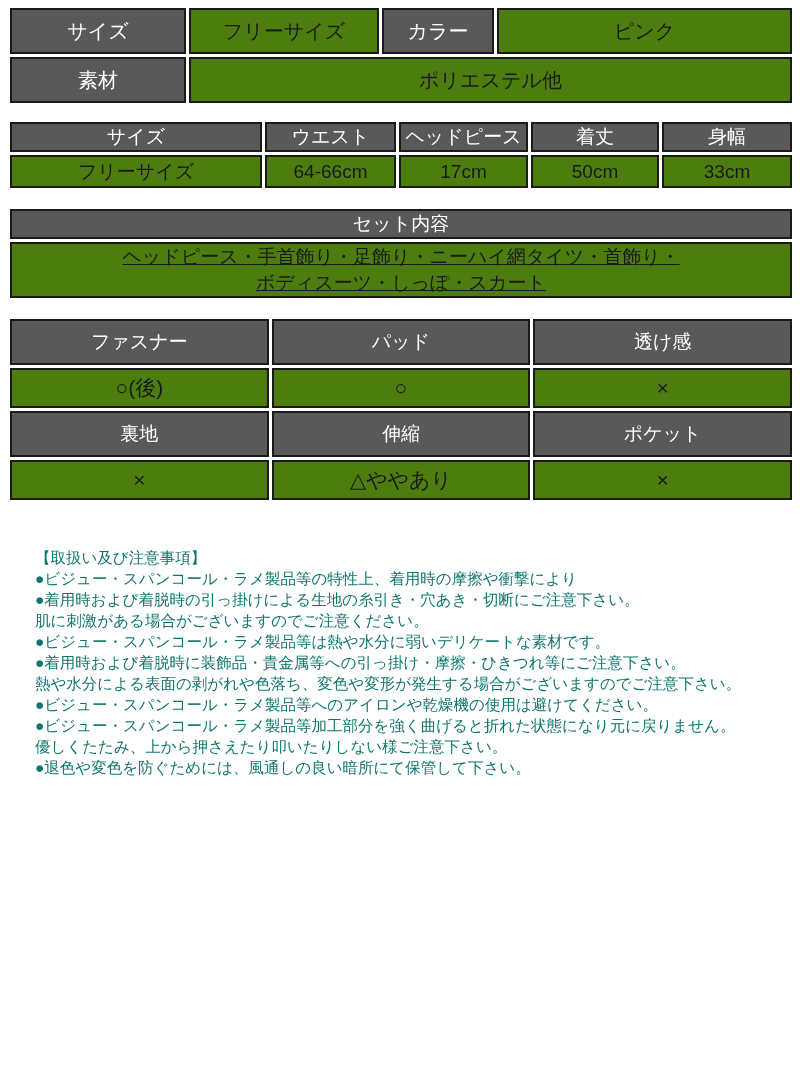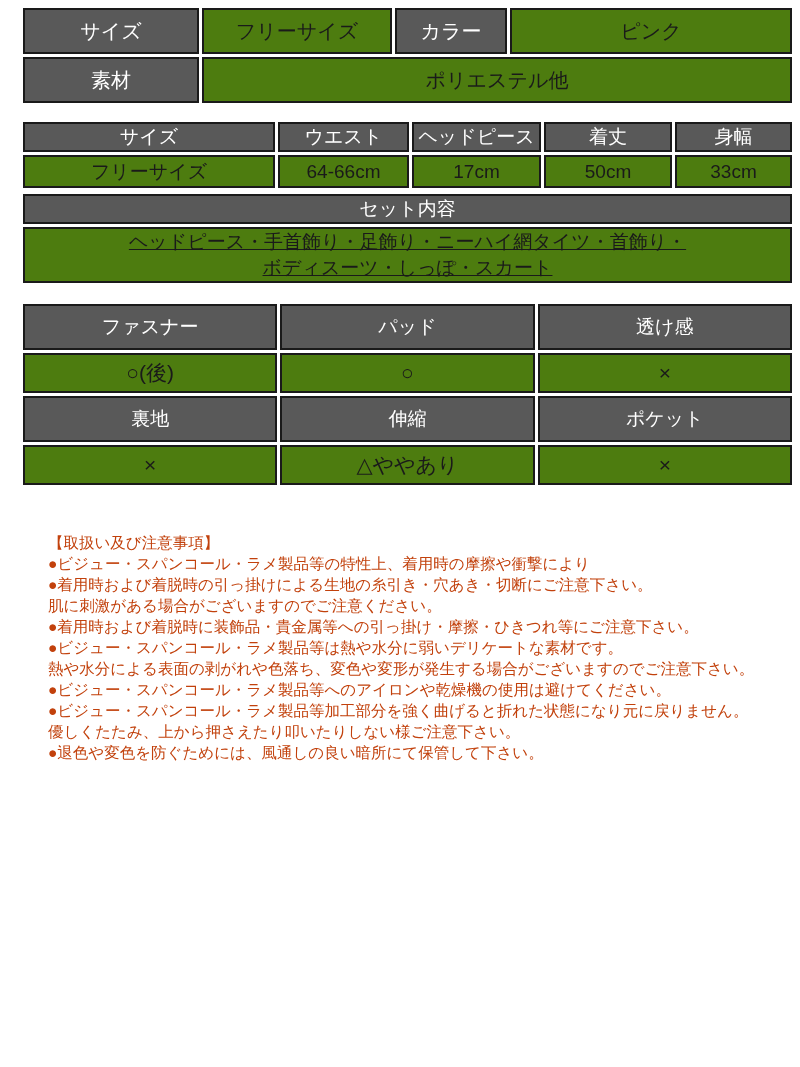--- a/index.html
+++ b/index.html
@@ -4,21 +4,21 @@
 <style>
   * { box-sizing: border-box; }
   html, body { margin: 0; padding: 0; }
   body {
     width: 800px;
     height: 1067px;
     background: #ffffff;
     font-family: "Liberation Sans", "DejaVu Sans", sans-serif;
     color: #1a1a1a;
   }
-  .page { padding: 5px 5px 0 20px; }
+  .page { padding: 5px 5px 0 7px; }
 
   table.spec {
     width: 100%;
     border-collapse: separate;
     border-spacing: 3px;
     table-layout: fixed;
   }
   table.spec td {
     border: 2px solid #1a1a1a;
     text-align: center;
@@ -28,33 +28,33 @@
   }
   td.hd { background: #595959; color: #ffffff; }
   td.val { background: #4d7c0f; color: #1a1a1a; }
 
   .t1 td { height: 46px; font-size: 20px; }
 
   .t2 { margin-top: 13px; }
   .t2 td.hd  { height: 29px; font-size: 19px; }
   .t2 td.val { height: 33px; font-size: 19px; }
 
-  .t3 { }
+  .t3 { margin-top: 15px; }
   .t3 td.hd  { height: 28px; font-size: 19px; }
   .t3 td.val { height: 56px; font-size: 19px; line-height: 26px; text-decoration: underline; }
 
   .t4 { margin-top: 15px; }
   .t4 td.hd  { height: 46px; font-size: 19px; }
   .t4 td.val { height: 40px; font-size: 21px; }
 
   .notes {
     margin: 44px 30px 0 28px;
     font-size: 15.5px;
     line-height: 21px;
-    color: #c2410c;
+    color: #0f766e;
   }
   .notes .note-line { white-space: nowrap; }
 </style>
 </head>
 <body>
 
 <div class="page">
 
   <table class="spec t1">
     <colgroup>
@@ -145,22 +145,22 @@
         <td class="val">×</td>
       </tr>
     </tbody>
   </table>
 
   <div class="notes">
     <div class="note-line">【取扱い及び注意事項】</div>
     <div class="note-line">●ビジュー・スパンコール・ラメ製品等の特性上、着用時の摩擦や衝撃により</div>
     <div class="note-line">●着用時および着脱時の引っ掛けによる生地の糸引き・穴あき・切断にご注意下さい。</div>
     <div class="note-line">肌に刺激がある場合がございますのでご注意ください。</div>
+    <div class="note-line">●ビジュー・スパンコール・ラメ製品等は熱や水分に弱いデリケートな素材です。</div>
     <div class="note-line">●着用時および着脱時に装飾品・貴金属等への引っ掛け・摩擦・ひきつれ等にご注意下さい。</div>
-    <div class="note-line">●ビジュー・スパンコール・ラメ製品等は熱や水分に弱いデリケートな素材です。</div>
     <div class="note-line">熱や水分による表面の剥がれや色落ち、変色や変形が発生する場合がございますのでご注意下さい。</div>
     <div class="note-line">●ビジュー・スパンコール・ラメ製品等へのアイロンや乾燥機の使用は避けてください。</div>
     <div class="note-line">●ビジュー・スパンコール・ラメ製品等加工部分を強く曲げると折れた状態になり元に戻りません。</div>
     <div class="note-line">優しくたたみ、上から押さえたり叩いたりしない様ご注意下さい。</div>
     <div class="note-line">●退色や変色を防ぐためには、風通しの良い暗所にて保管して下さい。</div>
   </div>
 
 </div>
 
 </body></html>

